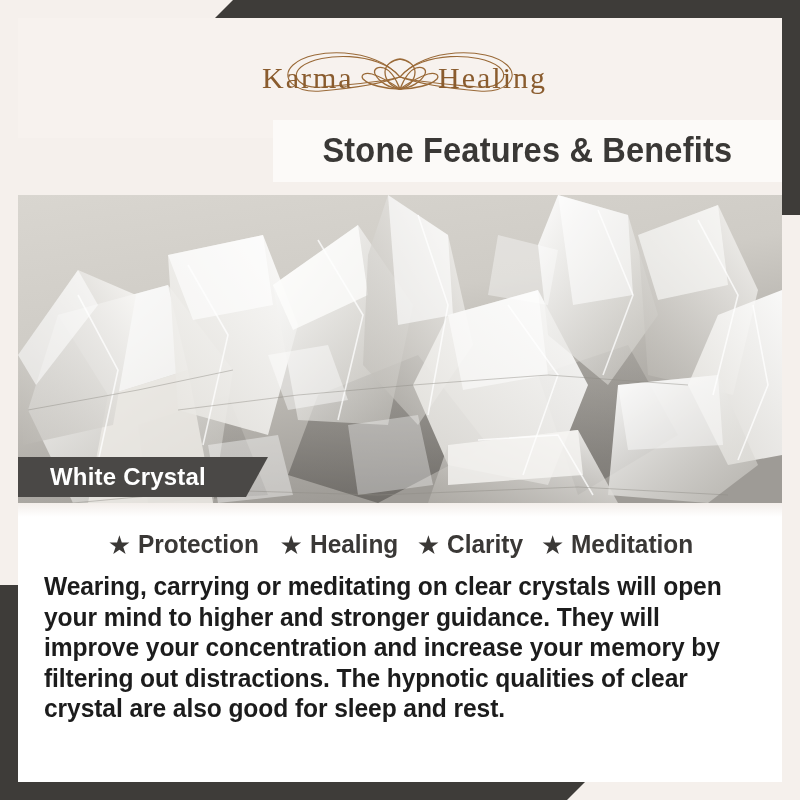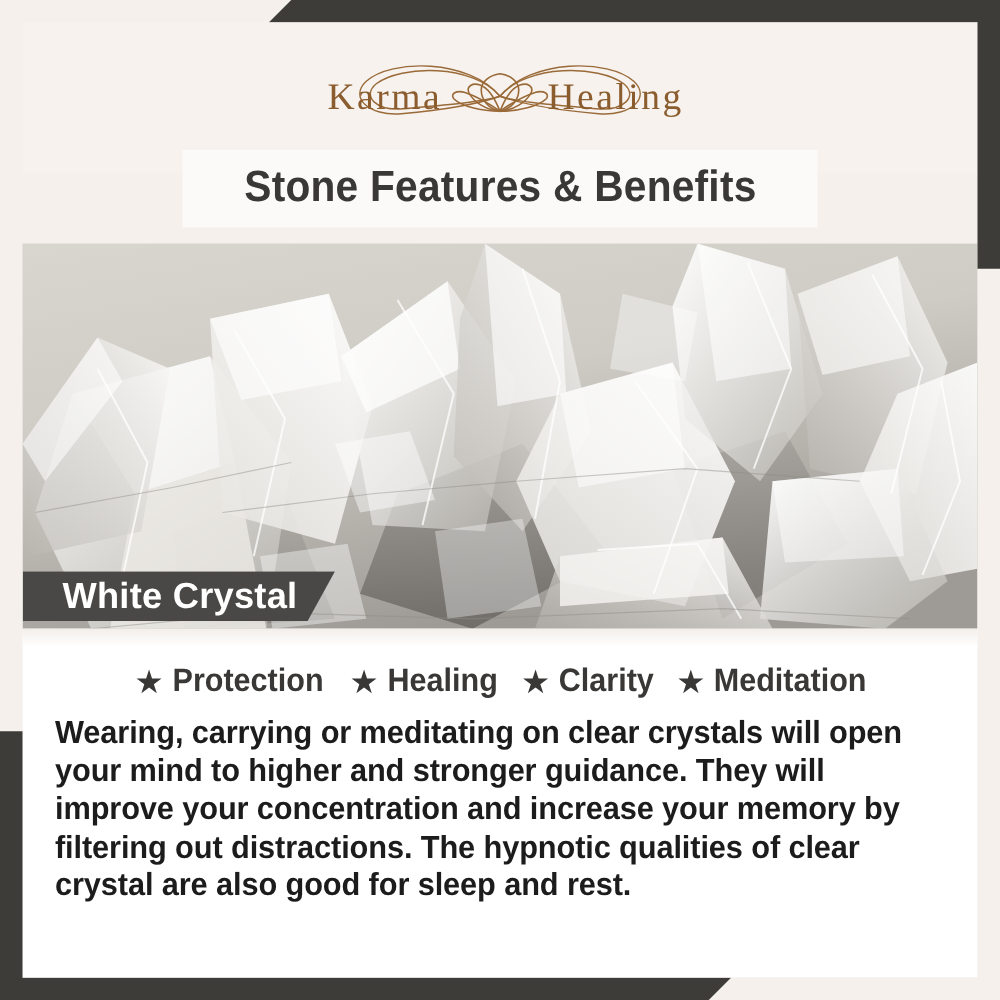--- a/index.html
+++ b/index.html
@@ -101,21 +101,21 @@
   .logo-word.right { right: 18px; }
 
   
   .title-band {
     position: absolute;
     left: 0;
     top: 102px;
     width: 764px;
     height: 62px;
     display: flex;
-    justify-content: center;
+    justify-content: flex-end;
     z-index: 5;
   }
   .title-box {
     background: #fcfaf8;
     padding: 6px 34px 8px 34px;
     display: flex;
     align-items: center;
   }
   .title-text {
     font-family: "Liberation Sans Narrow", "Liberation Sans", sans-serif;
@@ -151,21 +151,21 @@
     background: #4a4846;
     display: flex;
     align-items: center;
     z-index: 4;
     clip-path: polygon(0 0, 100% 0, calc(100% - 22px) 100%, 0 100%);
   }
   .stone-name {
     color: #ffffff;
     font-family: "Liberation Sans Narrow", "Liberation Sans", sans-serif;
     font-weight: bold;
-    font-size: 29px;
+    font-size: 24px;
     margin-left: 32px;
     letter-spacing: 0.2px;
     white-space: nowrap;
   }
 
   
   .content {
     position: absolute;
     left: 0;
     top: 485px;

